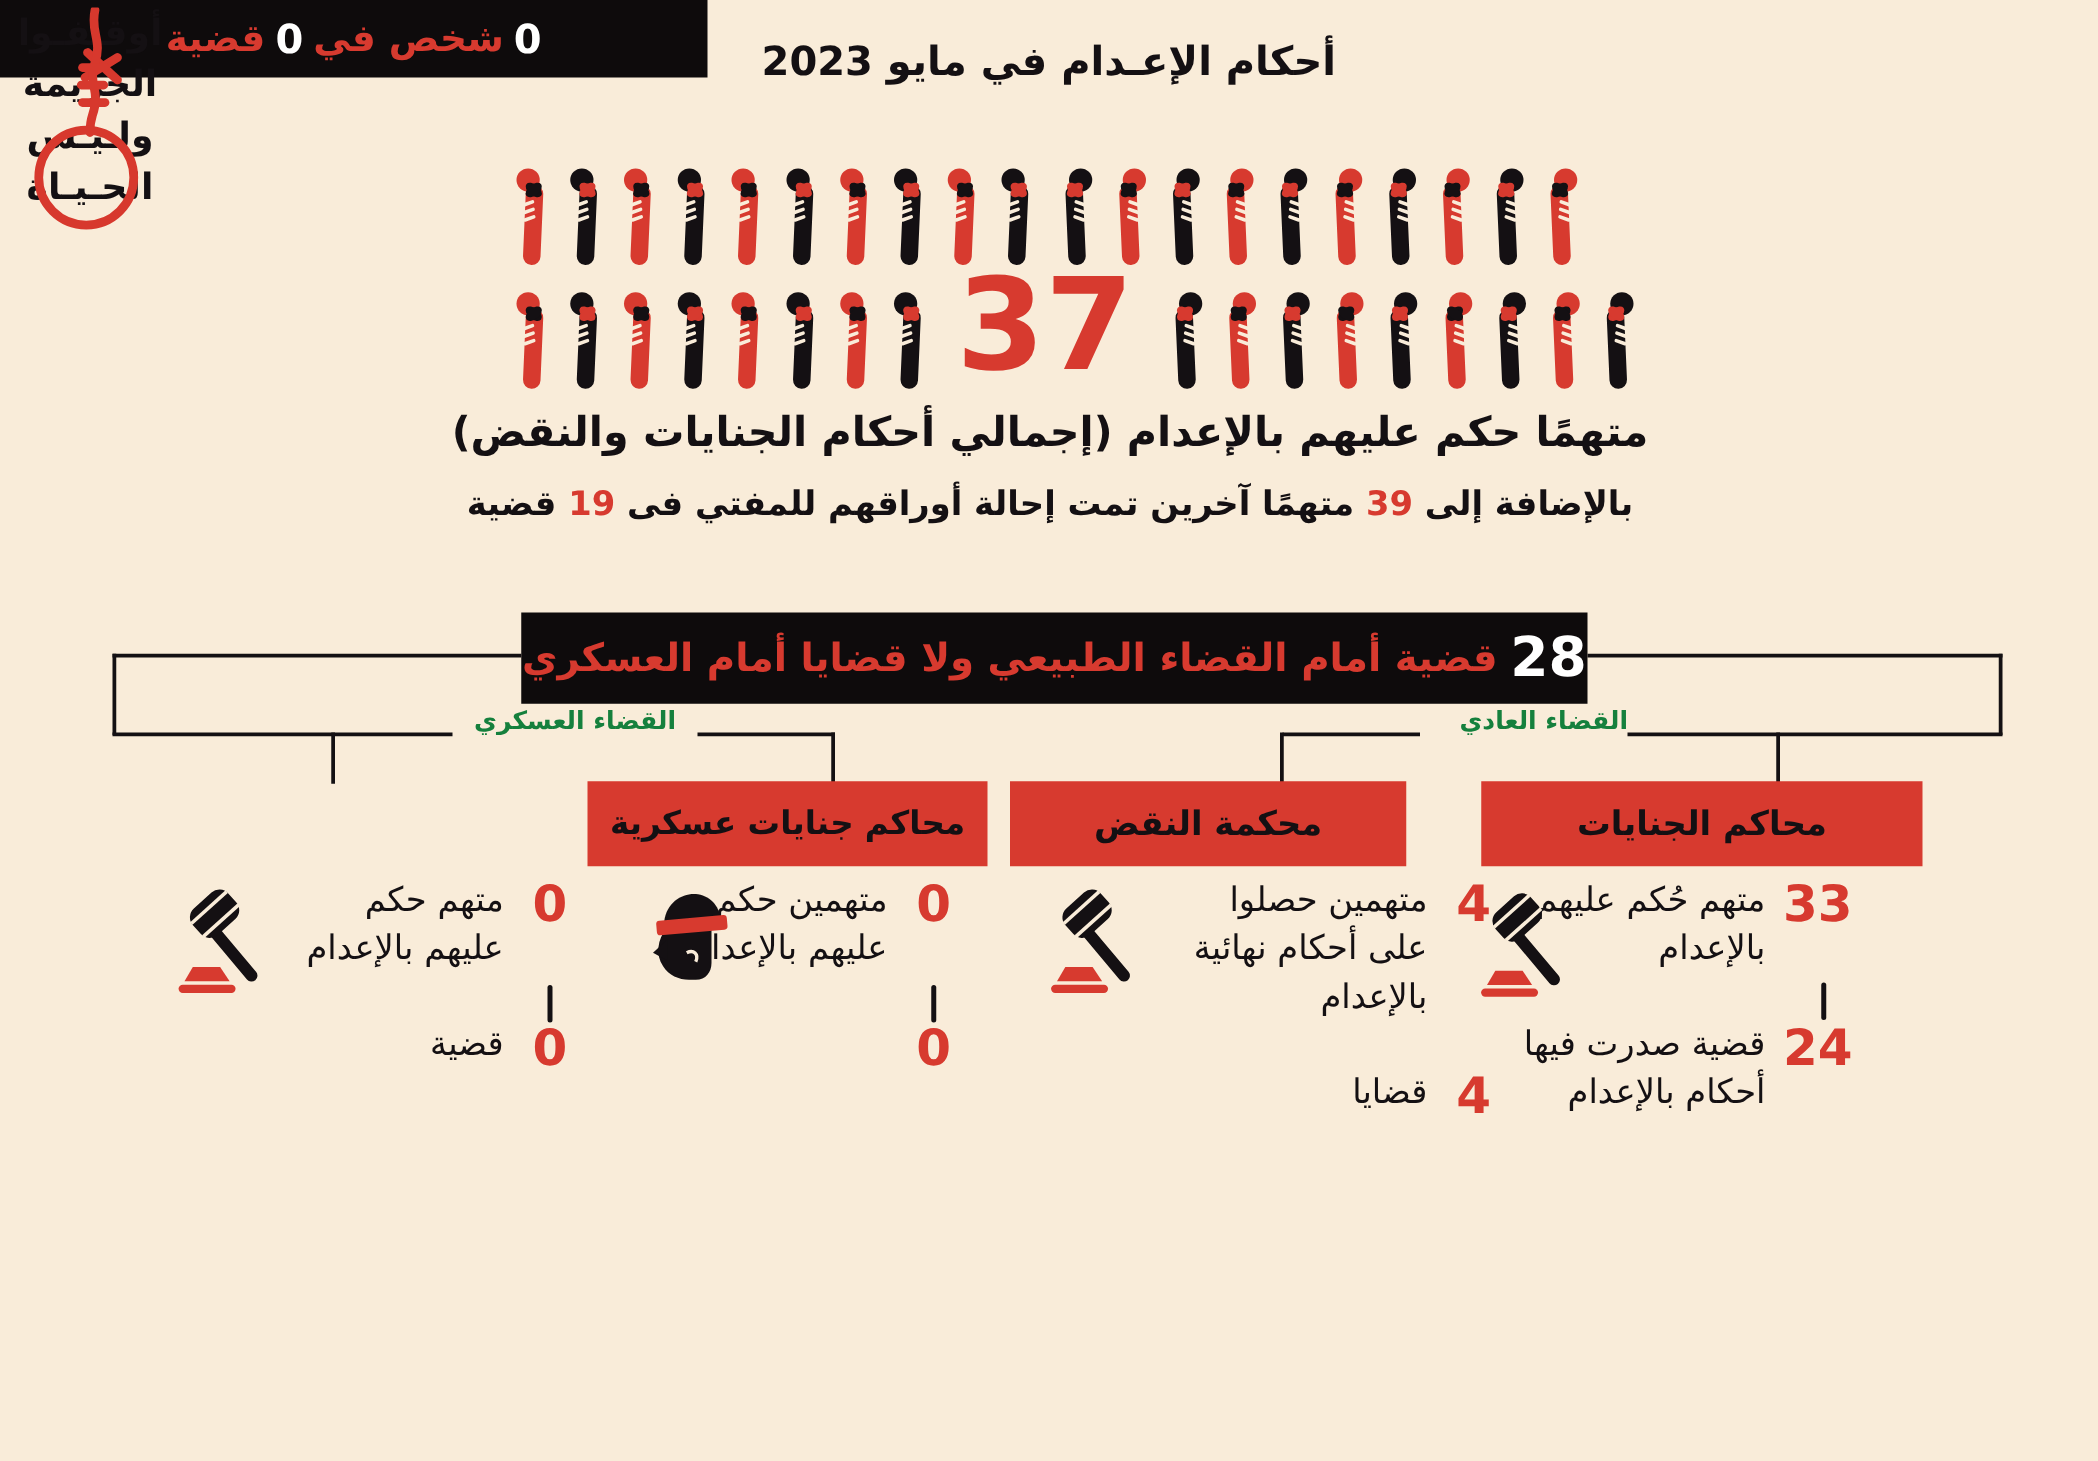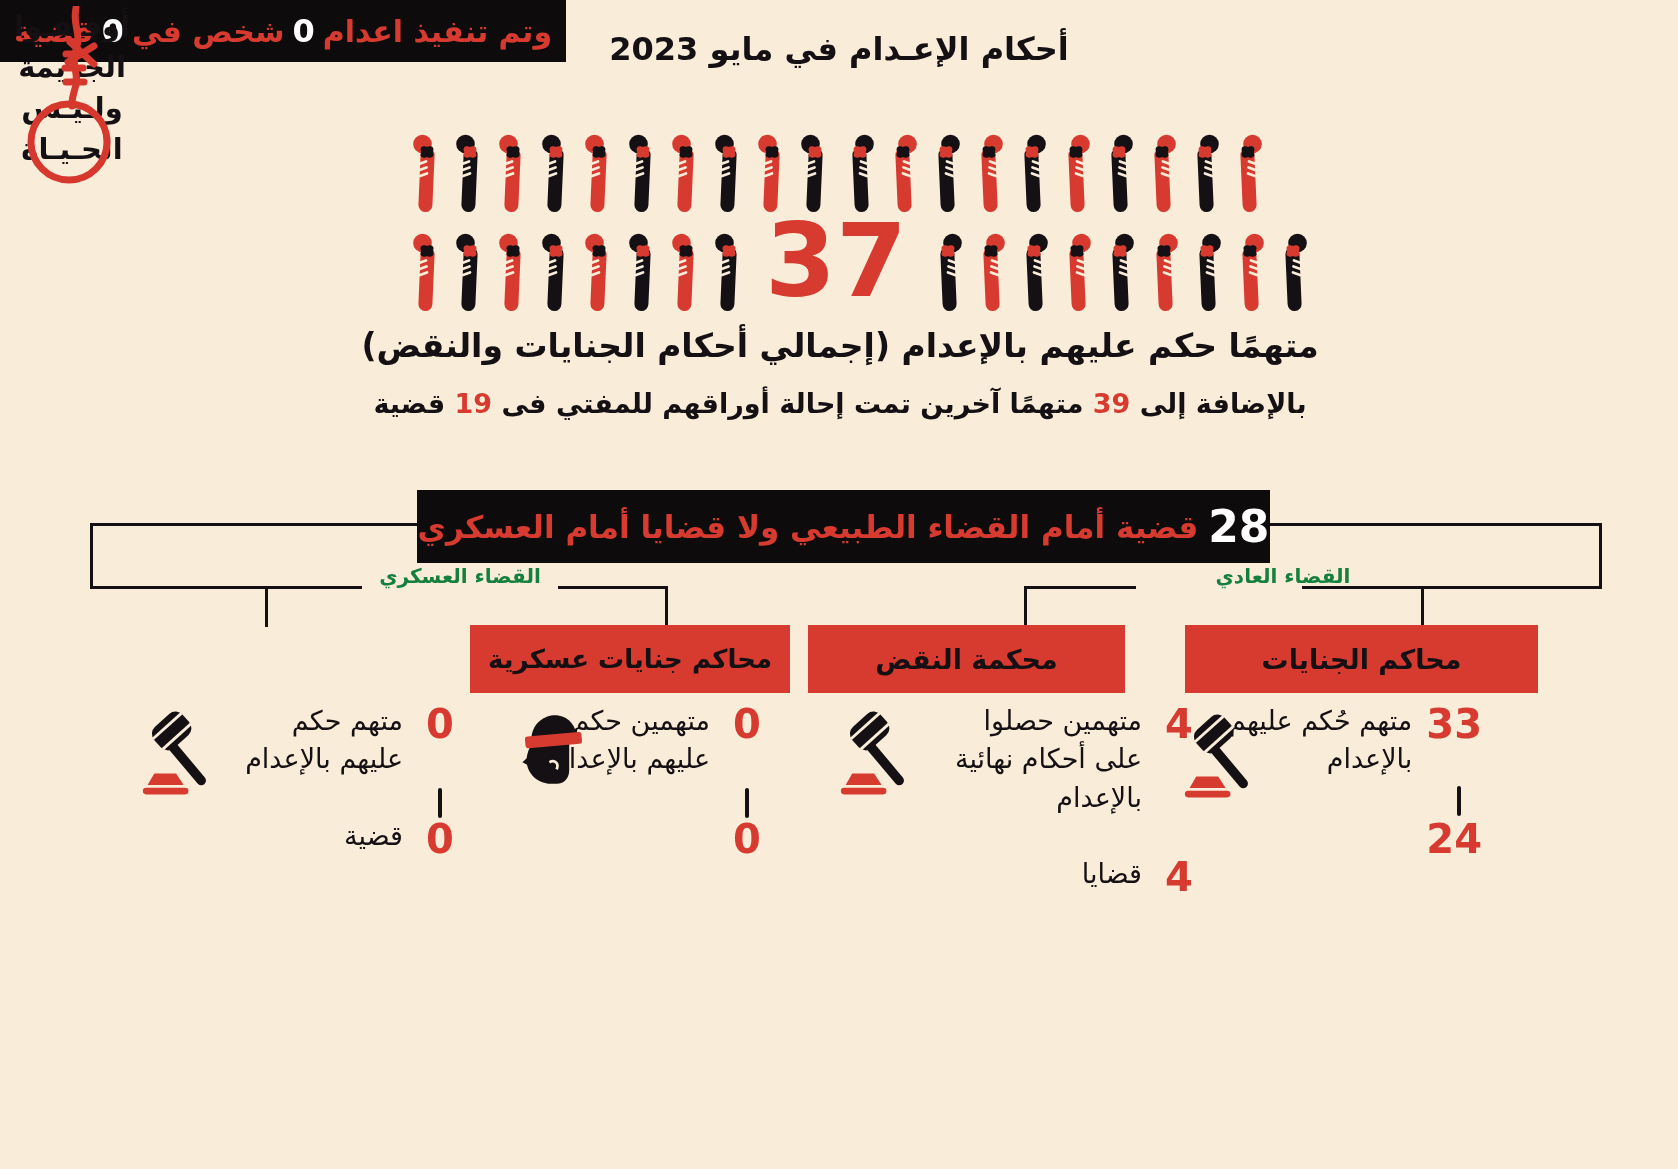--- a/index.html
+++ b/index.html
@@ -539,21 +539,21 @@
   <div class="vline" style="left:265px;top:586px;height:41px;"></div>
   <div class="vline" style="left:665px;top:586px;height:41px;"></div>
   <div class="hline" style="left:1270px;top:523px;width:332px;"></div>
   <div class="vline" style="left:1599px;top:523px;height:65px;"></div>
   <div class="hline" style="left:1302px;top:586px;width:300px;"></div>
   <div class="hline" style="left:1026px;top:586px;width:110px;"></div>
   <div class="vline" style="left:1024px;top:586px;height:41px;"></div>
   <div class="vline" style="left:1421px;top:586px;height:41px;"></div>
 
   <div class="branch-label" style="left:362px;width:196px;">القضاء العسكري</div>
-  <div class="branch-label" style="left:1200px;width:166px;">القضاء العادي</div>
+  <div class="branch-label" style="left:1152px;width:166px;">القضاء العادي</div>
 
   <div class="red-box" style="left:470px;width:320px;font-size:26px;">محاكم جنايات عسكرية</div>
   <div class="red-box" style="left:808px;width:317px;font-size:27px;">محكمة النقض</div>
   <div class="red-box" style="left:1185px;width:353px;font-size:27px;">محاكم الجنايات</div>
 
   <div class="stat-col" style="left:85px;width:378px;">
     <div class="stat">
       <div class="stat-num">0</div>
       <div class="stat-text" style="width:170px;">متهم حكم عليهم بالإعدام</div>
     </div>
@@ -595,29 +595,29 @@
       </svg>
   </div>
 
   <div class="stat-col" style="left:1180px;width:302px;">
     <div class="stat">
       <div class="stat-num">33</div>
       <div class="stat-text" style="width:185px;">متهم حُكم عليهم بالإعدام</div>
     </div>
     <div class="stat">
       <div class="stat-num">24</div>
+      <div class="stat-text" style="width:205px;">قضية صدرت فيها أحكام بالإعدام</div>
     </div>
     <div class="stat-sep" style="right:21px;top:84px;"></div>
     <svg class="col-icon" style="left:2px;top:8px;" width="95" height="95">
         <use href="#ic-gavel"></use>
       </svg>
   </div>
 
   <div class="exec-banner">
-    <span class="e-text">وتم تنفيذ اعدام </span>
       <span class="e-num">0</span>
       <span class="e-text"> شخص في </span>
       <span class="e-num">0</span>
       <span class="e-text"> قضية</span>
   </div>
 
 
 </div>
 
 </body></html>

